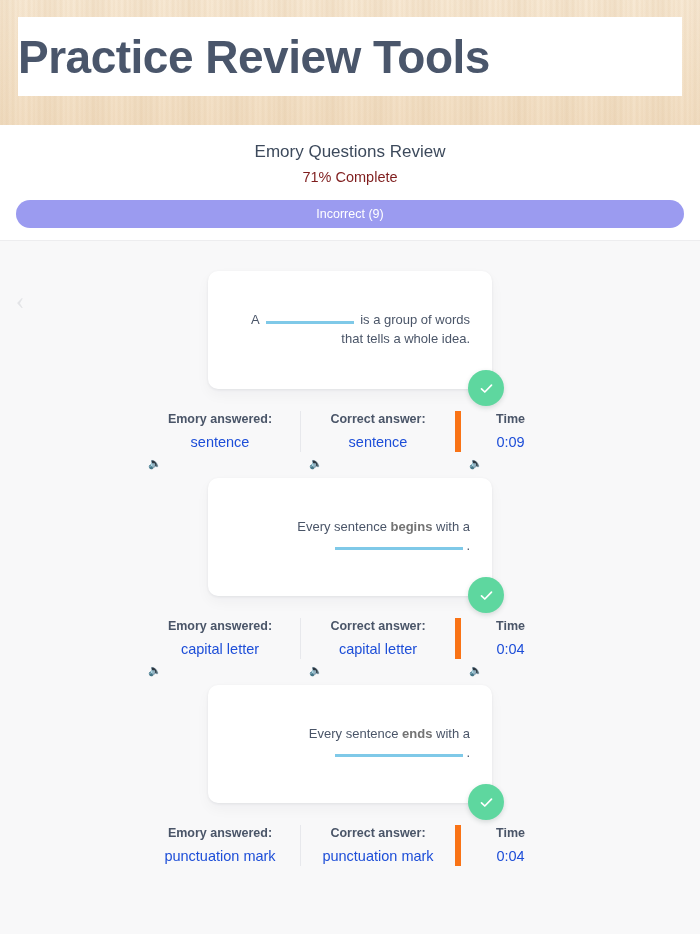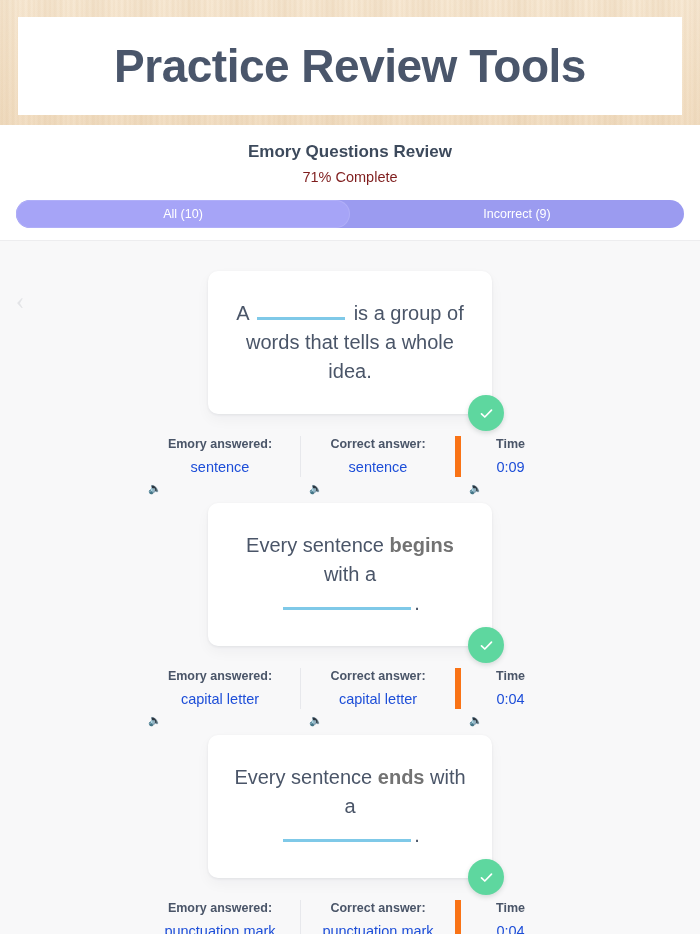--- a/index.html
+++ b/index.html
@@ -35,25 +35,25 @@
         rgba(255,245,230,0.00) 23px,
         rgba(190,150,100,0.07) 47px),
       linear-gradient(180deg, #f8ead6 0%, #f6e6cf 45%, #f3e0c6 100%);
     overflow: hidden;
   }
   .banner-inner {
     position: absolute;
     left: 18px;
     top: 17px;
     width: 664px;
-    height: 98px;
+    height: 79px;
     background: #ffffff;
     display: flex;
     align-items: center;
-    justify-content: center;
+    justify-content: flex-start;
   }
   .banner-title {
     font-size: 46px;
     font-weight: bold;
     color: #4a566b;
     letter-spacing: -0.5px;
     line-height: 1;
   }
 
   
@@ -76,21 +76,21 @@
     color: #e3e4e7;
     font-size: 26px;
     line-height: 1;
     font-family: "Liberation Serif", serif;
     z-index: 5;
     cursor: pointer;
   }
   .review-title {
     text-align: center;
     font-size: 17px;
-    font-weight: bold;
+    font-weight: normal;
     color: #3d4a5c;
     line-height: 1.3;
   }
   .review-subtitle {
     text-align: center;
     font-size: 14.5px;
     color: #9aa0ab;
     margin-top: 7px;
   }
   .review-progress {
@@ -143,24 +143,24 @@
     background: #ffffff;
     border-radius: 10px;
     min-height: 118px;
     padding: 28px 22px;
     display: flex;
     align-items: center;
     justify-content: center;
     box-shadow: 0 1px 3px rgba(20,25,40,0.07), 0 6px 14px rgba(20,25,40,0.04);
   }
   .card-text {
-    font-size: 20px;
+    font-size: 13px;
     line-height: 1.45;
     color: #4a5568;
-    text-align: center;
+    text-align: right;
     width: 100%;
   }
   .card-text b { font-weight: bold; color: #737373; }
   .blank {
     display: inline-block;
     vertical-align: baseline;
     border-bottom: 3px solid #7fc9e8;
     height: 0.95em;
     margin: 0 3px;
   }
@@ -226,21 +226,20 @@
     <div class="banner-title">Practice Review Tools</div>
   </div>
 </div>
 
 <div class="review-header">
   <div class="back-chevron">‹</div>
   <div class="review-title">Emory Questions Review</div>
   <div class="review-progress">71% Complete</div>
 
   <div class="segmented">
-    <div class="segment active">All (10)</div>
     <div class="segment">Incorrect (9)</div>
   </div>
 </div>
 
 <div class="list">
 
   <div class="q-item">
     <div class="card-wrap">
       <div class="card">
         <div class="card-text">

